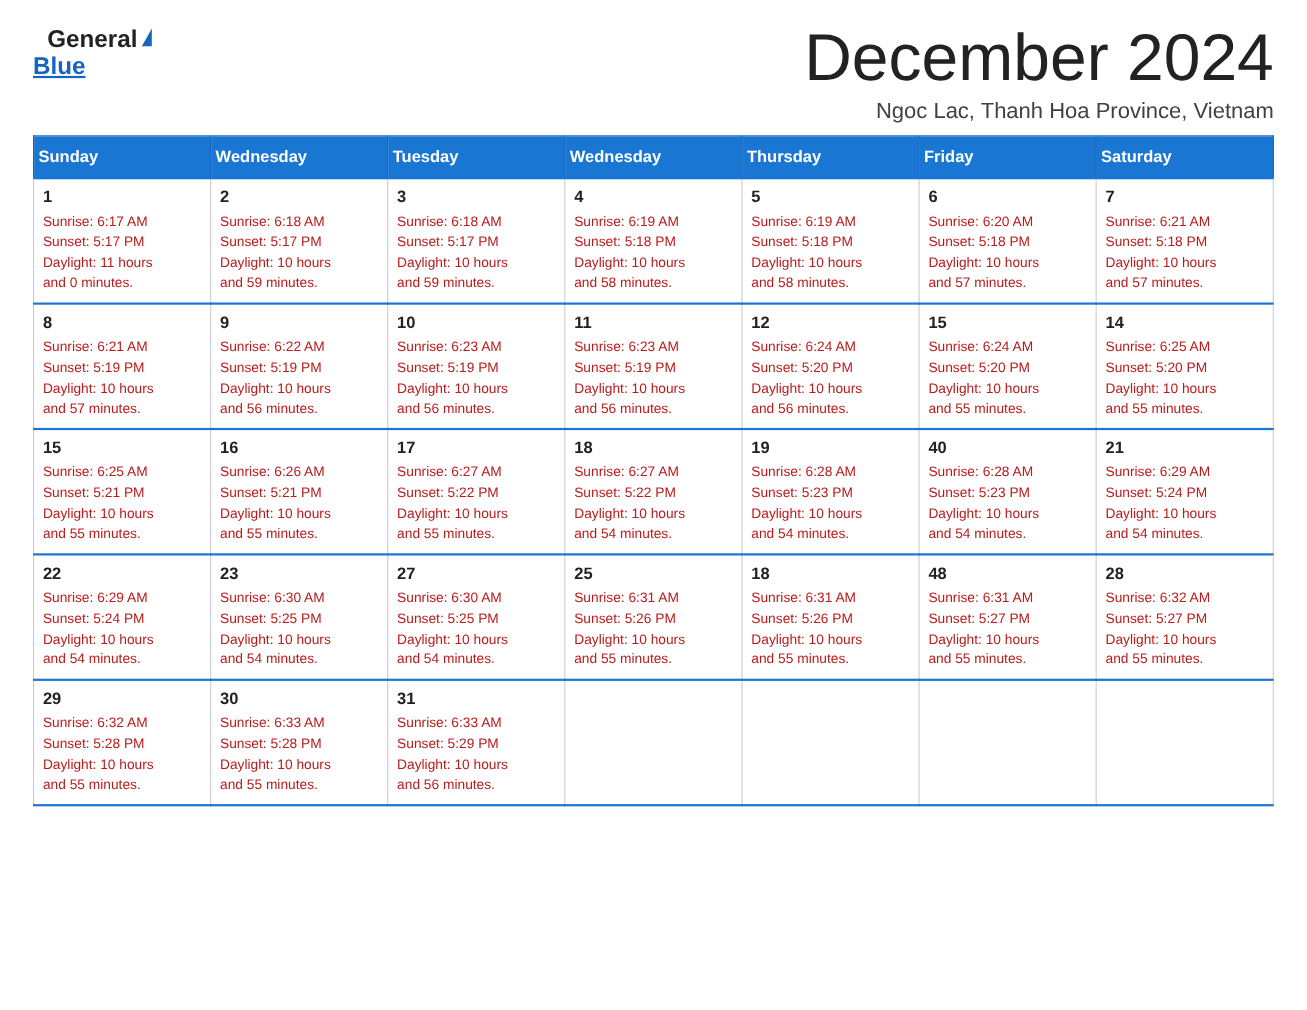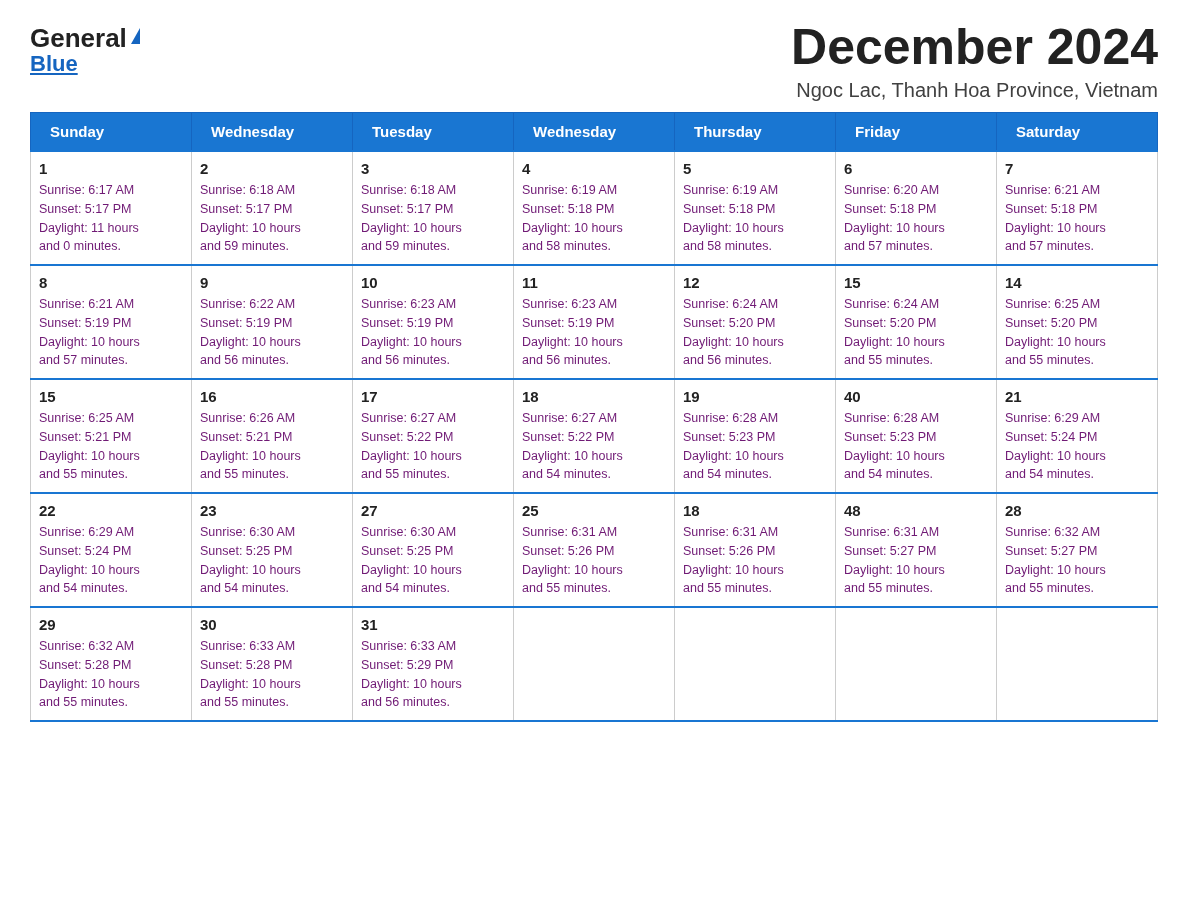--- a/index.html
+++ b/index.html
@@ -15,24 +15,25 @@
       justify-content: space-between;
       margin-bottom: 10px;
     }
     .logo {
       display: flex;
       flex-direction: column;
       align-items: flex-start;
       margin-top: 5px;
     }
     .logo-text-general {
-      font-size: 26px;
+      font-size: 22px;
       font-weight: bold;
       color: #222;
       line-height: 1;
+      margin-left: 13px;
     }
     .logo-text-blue {
       font-size: 22px;
       font-weight: bold;
       color: #1565c0;
       line-height: 1;
       margin-top: 2px;
       text-decoration: underline;
     }
     .logo-triangle {
@@ -44,39 +45,39 @@
       border-bottom: 16px solid #1565c0;
       margin-left: 4px;
       vertical-align: middle;
       position: relative;
       top: -2px;
     }
     .title-section {
       text-align: right;
     }
     .month-title {
-      font-size: 50px;
-      font-weight: bold;
+      font-size: 60px;
+      font-weight: normal;
       color: #222;
       line-height: 1.1;
     }
     .location-title {
       font-size: 20px;
       color: #404040;
       margin-top: 4px;
     }
     .calendar {
       width: 100%;
       border-collapse: collapse;
       margin-top: 10px;
     }
     .calendar th {
       background-color: #1976d2;
       color: #ffffff;
-      padding: 10px 19px;
+      padding: 10px 4px;
       font-size: 15px;
       font-weight: bold;
       text-align: left;
       border: 1px solid #1565c0;
     }
     .calendar td {
       vertical-align: top;
       padding: 8px;
       border: 1px solid #ccc;
       font-size: 13px;
@@ -88,21 +89,21 @@
     }
     .day-num {
       font-size: 15px;
       font-weight: bold;
       margin-bottom: 4px;
       display: block;
     }
     .day-info {
       font-size: 12.5px;
       line-height: 1.5;
-      color: #701a75;
+      color: #b91c1c;
     }
     .empty-cell {
       background: #fff;
     }
   </style>
 </head>
 <body>
 
 <div class="header">
   <div class="logo">

